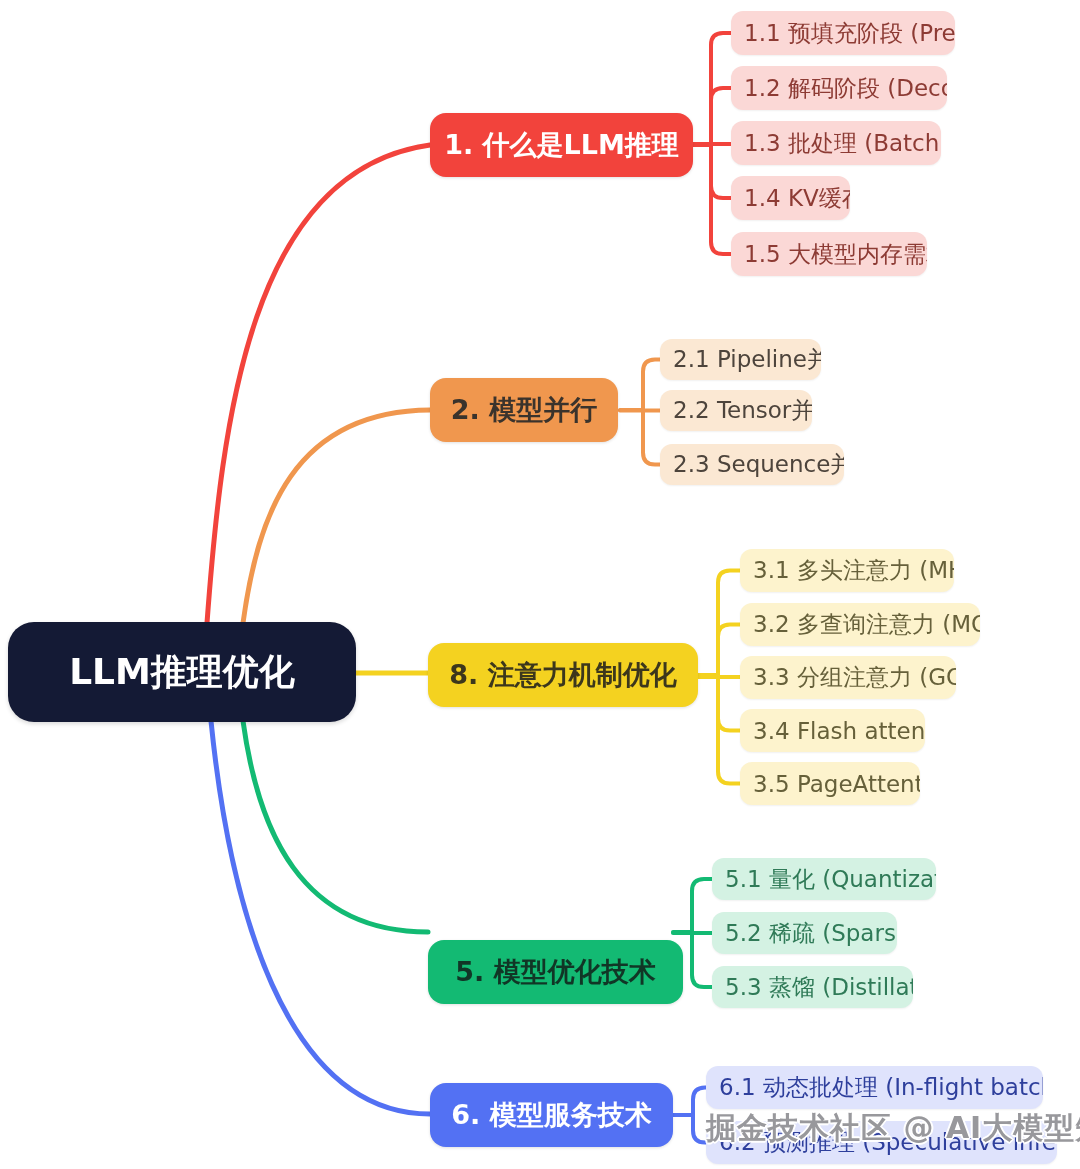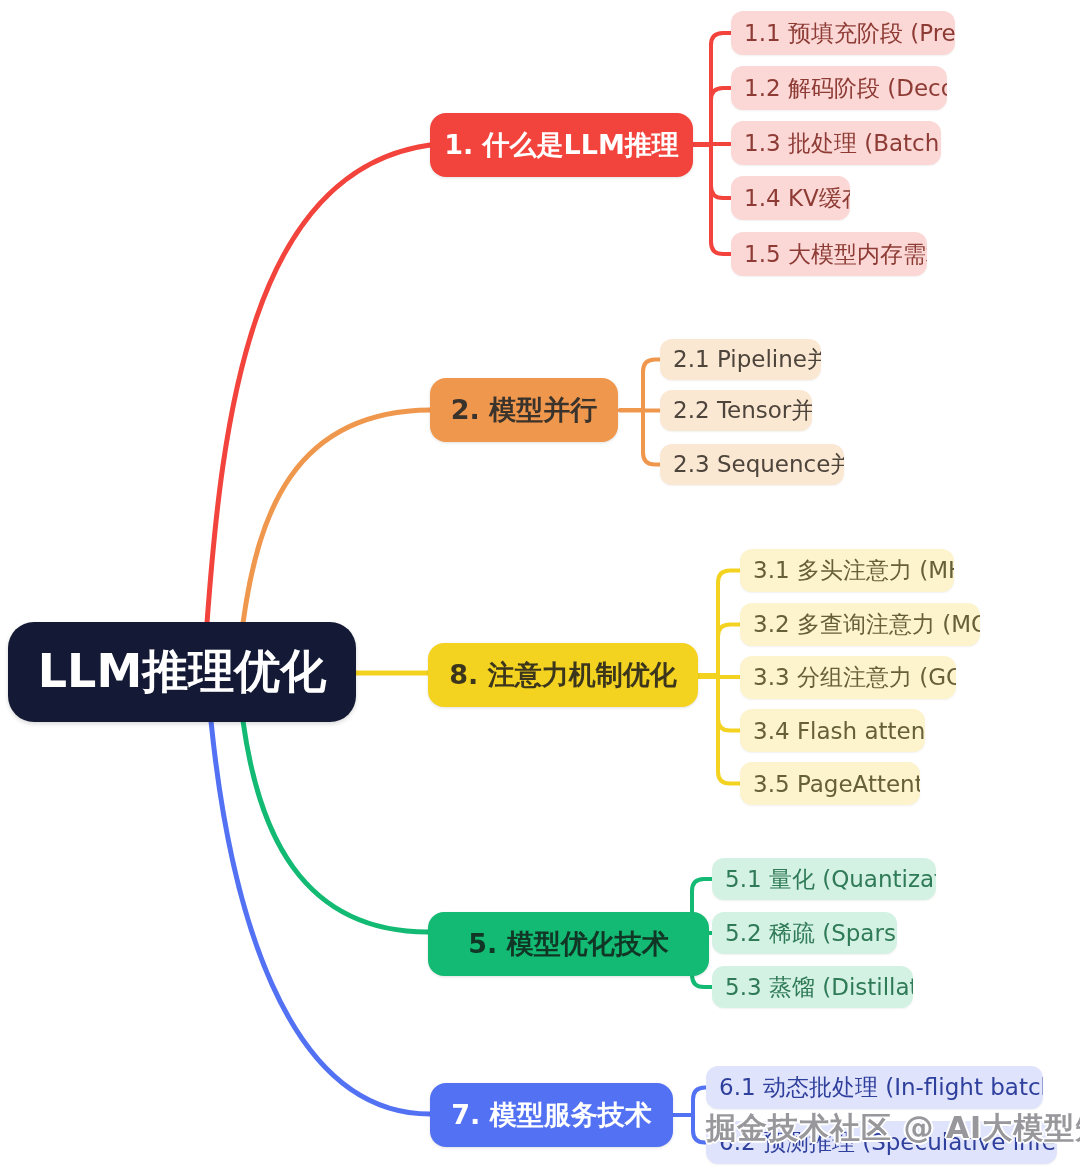--- a/index.html
+++ b/index.html
@@ -6,28 +6,28 @@
   .canvas{
     position:relative;width:1080px;height:1169px;background:#ffffff;overflow:hidden;
     font-family:"DejaVu Sans","Liberation Sans",sans-serif;
   }
   .links{position:absolute;left:0;top:0;width:1080px;height:1169px;z-index:1;}
   .links path{fill:none;stroke-linecap:round;stroke-linejoin:round;}
   .node{position:absolute;display:flex;align-items:center;justify-content:center;
     box-sizing:border-box;white-space:nowrap;z-index:2;}
   .root{
     left:8px;top:622px;width:348px;height:100px;background:#141a35;border-radius:26px;
-    color:#ffffff;font-size:46px;font-weight:bold;box-shadow:0 2px 4px rgba(0,0,0,.15);
+    color:#ffffff;font-size:36px;font-weight:bold;box-shadow:0 2px 4px rgba(0,0,0,.15);
   }
   .branch{height:64px;border-radius:16px;font-size:27px;font-weight:600;
     box-shadow:0 1px 3px rgba(0,0,0,.12);}
   .b1{left:430px;top:113px;width:263px;background:#f2433c;color:#ffffff;}
   .b2{left:430px;top:378px;width:188px;background:#f0974e;color:#3a332c;}
   .b3{left:428px;top:643px;width:270px;background:#f4d220;color:#3c371c;}
-  .b5{left:428px;top:912px;width:281px;background:#13ba73;color:#113626;}
+  .b5{left:428px;top:940px;width:255px;background:#13ba73;color:#113626;}
   .b6{left:430px;top:1083px;width:243px;background:#5371f3;color:#ffffff;}
   .child{justify-content:flex-start;padding-left:13px;border-radius:12px;font-size:23px;
     font-weight:500;box-shadow:0 1px 2px rgba(0,0,0,.06);overflow:hidden;}
   .c1{background:#fbd8d6;color:#8d3b34;}
   .c2{background:#fbe8d3;color:#4d443c;}
   .c3{background:#fdf3cd;color:#66603a;}
   .c5{background:#d4f2e3;color:#2f7a57;}
   .c6{background:#dfe3fc;color:#2e3f9c;}
   .watermark{
     position:absolute;left:706px;top:1108px;z-index:5;font-size:30px;font-weight:600;
@@ -72,21 +72,21 @@
     <path stroke="#5371f3" stroke-width="4" d="M673 1115 H693 V1099.5 Q693 1087.5 705 1087.5 H706"></path>
     <path stroke="#5371f3" stroke-width="4" d="M693 1115 V1130.5 Q693 1142.5 705 1142.5 H706"></path>
   </svg>
 
   <div class="node root">LLM推理优化</div>
 
   <div class="node branch b1">1. 什么是LLM推理</div>
   <div class="node branch b2">2. 模型并行</div>
   <div class="node branch b3">8. 注意力机制优化</div>
   <div class="node branch b5">5. 模型优化技术</div>
-  <div class="node branch b6">7. 模型服务技术</div>
+  <div class="node branch b6">6. 模型服务技术</div>
 
   <div class="node child c1" style="left:731px;top:11px;width:224px;height:44px">1.1 预填充阶段 (Prefill)</div>
   <div class="node child c1" style="left:731px;top:66px;width:216px;height:44px">1.2 解码阶段 (Decode)</div>
   <div class="node child c1" style="left:731px;top:121px;width:210px;height:44px">1.3 批处理 (Batching)</div>
   <div class="node child c1" style="left:731px;top:176px;width:119px;height:44px">1.4 KV缓存</div>
   <div class="node child c1" style="left:731px;top:232px;width:196px;height:44px">1.5 大模型内存需求</div>
 
   <div class="node child c2" style="left:660px;top:339px;width:161px;height:41px">2.1 Pipeline并行</div>
   <div class="node child c2" style="left:660px;top:390px;width:152px;height:41px">2.2 Tensor并行</div>
   <div class="node child c2" style="left:660px;top:444px;width:184px;height:41px">2.3 Sequence并行</div>

